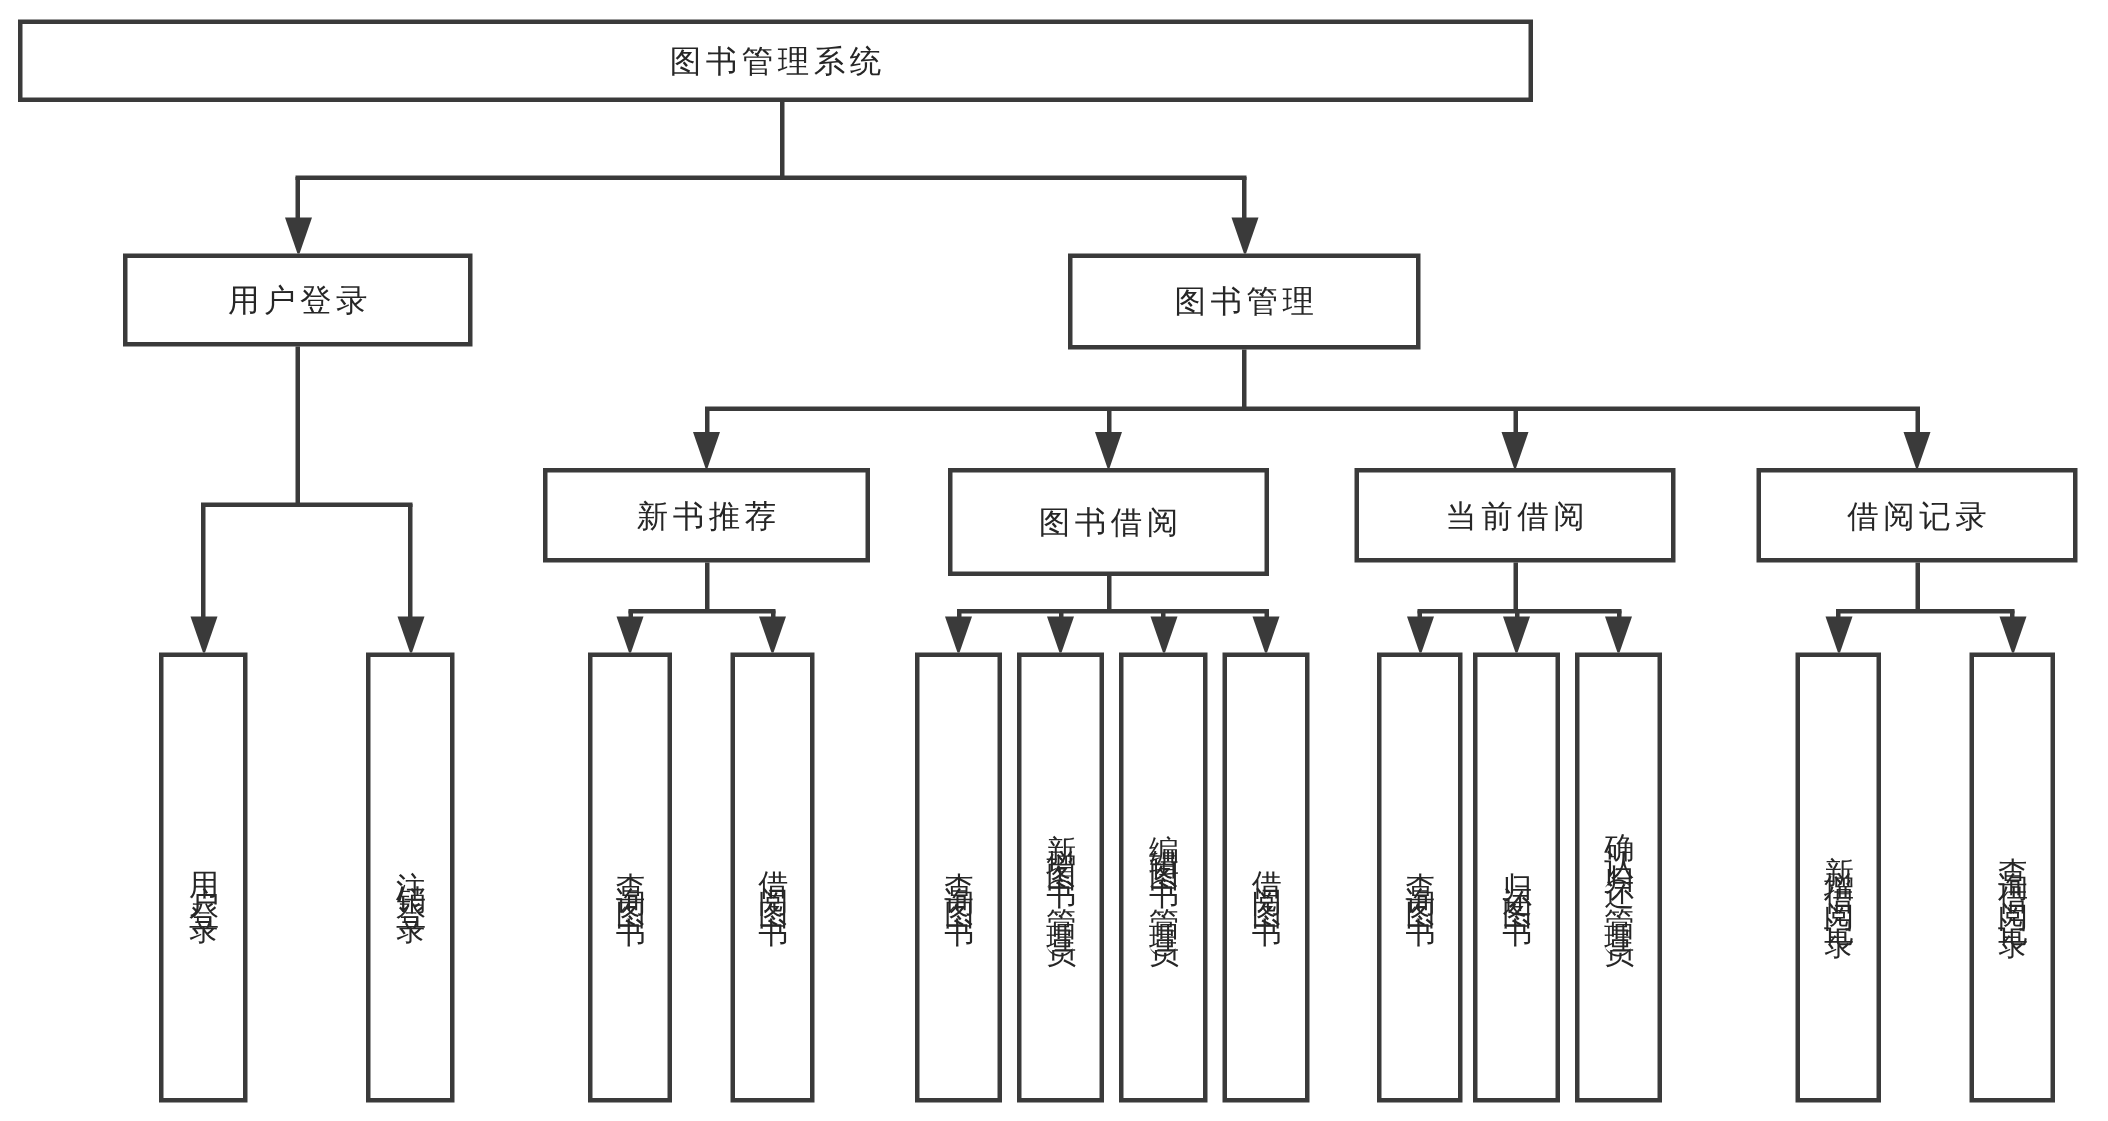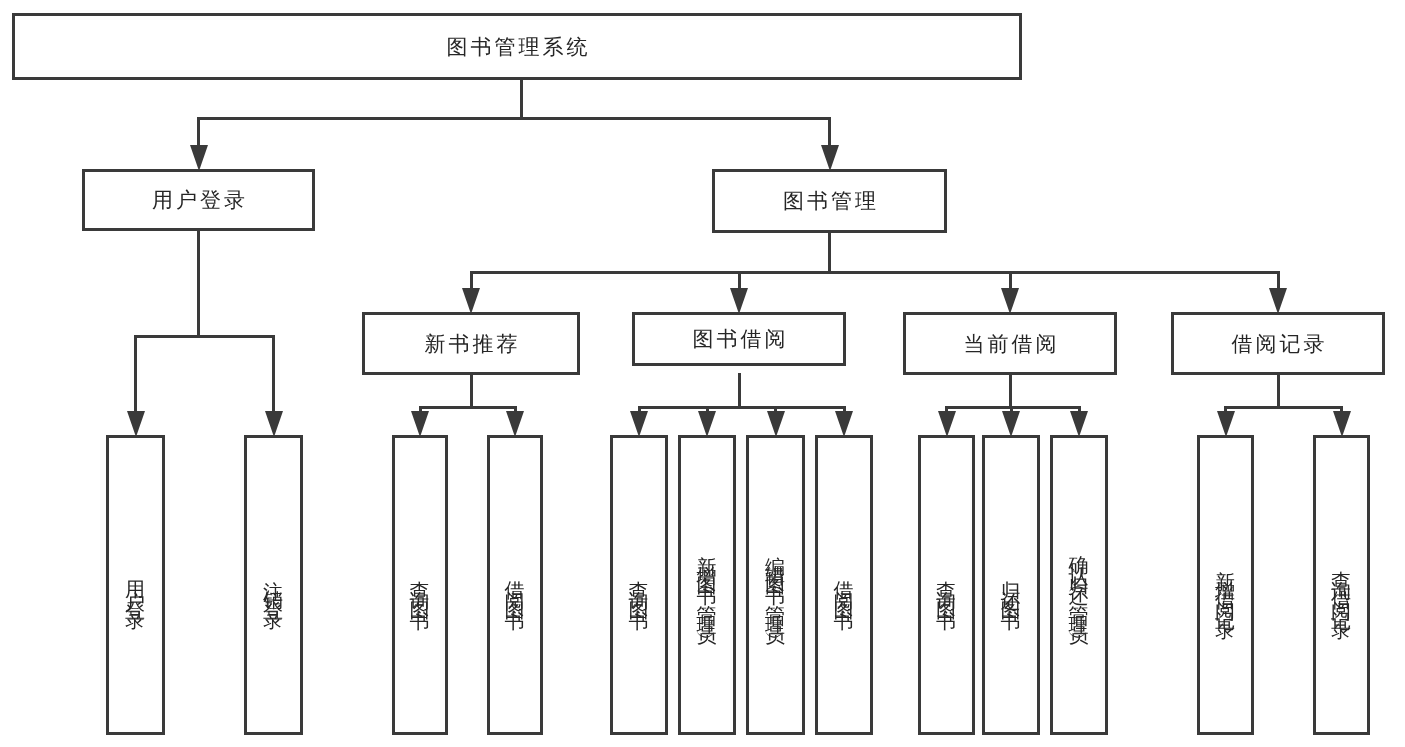--- a/index.html
+++ b/index.html
@@ -64,33 +64,33 @@
     color: #a3a3a3;
     text-shadow: 0 0 2px #ffffff, 1px 1px 1px #ffffff;
     z-index: 5;
     white-space: nowrap;
   }
 </style>
 </head>
 <body>
 
 <div class="stage" style="width: 1405px; height: 747px; --line: #3a3a3a; --text: #262626;">
-<div class="node h" style="left: 12px; top: 13px; width: 1010px; height: 67px;">
+<div class="node h" style="left: 12px; top: 13px; width: 1010px; height: 55px;">
       <span class="label">图书管理系统</span>
     </div>
     <div class="node h" style="left: 82px; top: 169px; width: 233px; height: 62px;">
       <span class="label">用户登录</span>
     </div>
     <div class="node h" style="left: 712px; top: 169px; width: 235px; height: 64px;">
       <span class="label">图书管理</span>
     </div>
     <div class="node h" style="left: 362px; top: 312px; width: 218px; height: 63px;">
       <span class="label">新书推荐</span>
     </div>
-    <div class="node h" style="left: 632px; top: 312px; width: 214px; height: 54px;">
+    <div class="node h" style="left: 632px; top: 312px; width: 214px; height: 72px;">
       <span class="label">图书借阅</span>
     </div>
     <div class="node h" style="left: 903px; top: 312px; width: 214px; height: 63px;">
       <span class="label">当前借阅</span>
     </div>
     <div class="node h" style="left: 1171px; top: 312px; width: 214px; height: 63px;">
       <span class="label">借阅记录</span>
     </div>
     <div class="node v" style="left: 106px; top: 435px; width: 59px; height: 300px;">
       <span class="label">用户登录</span>

